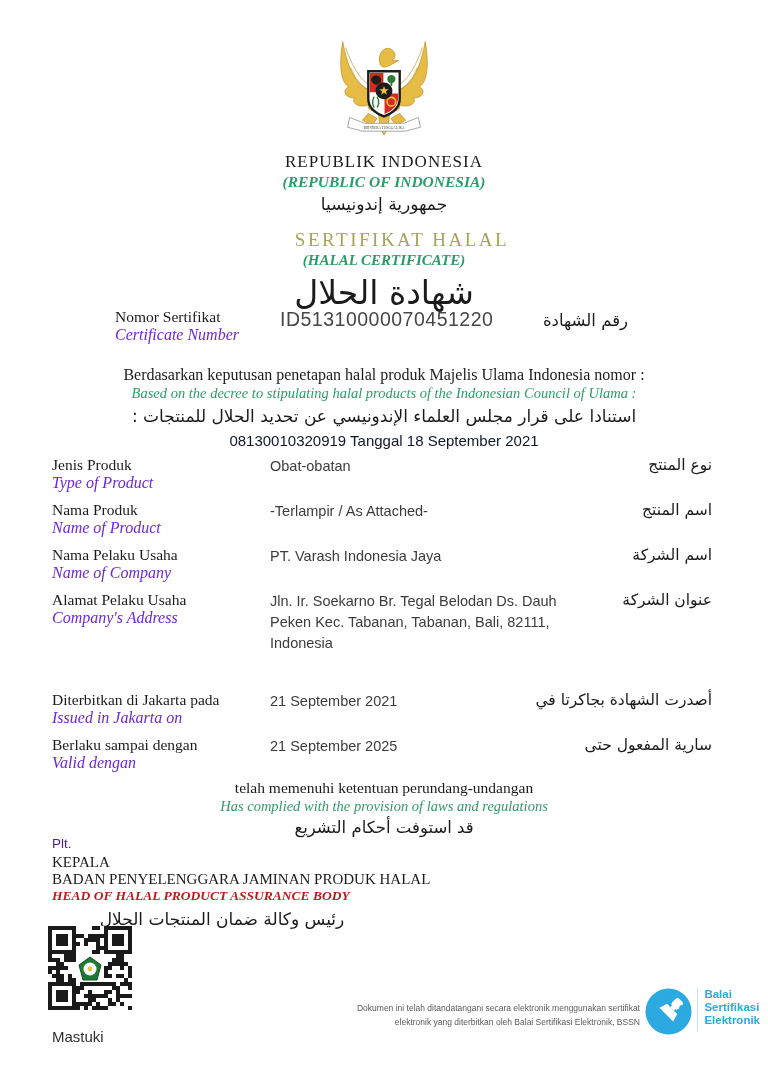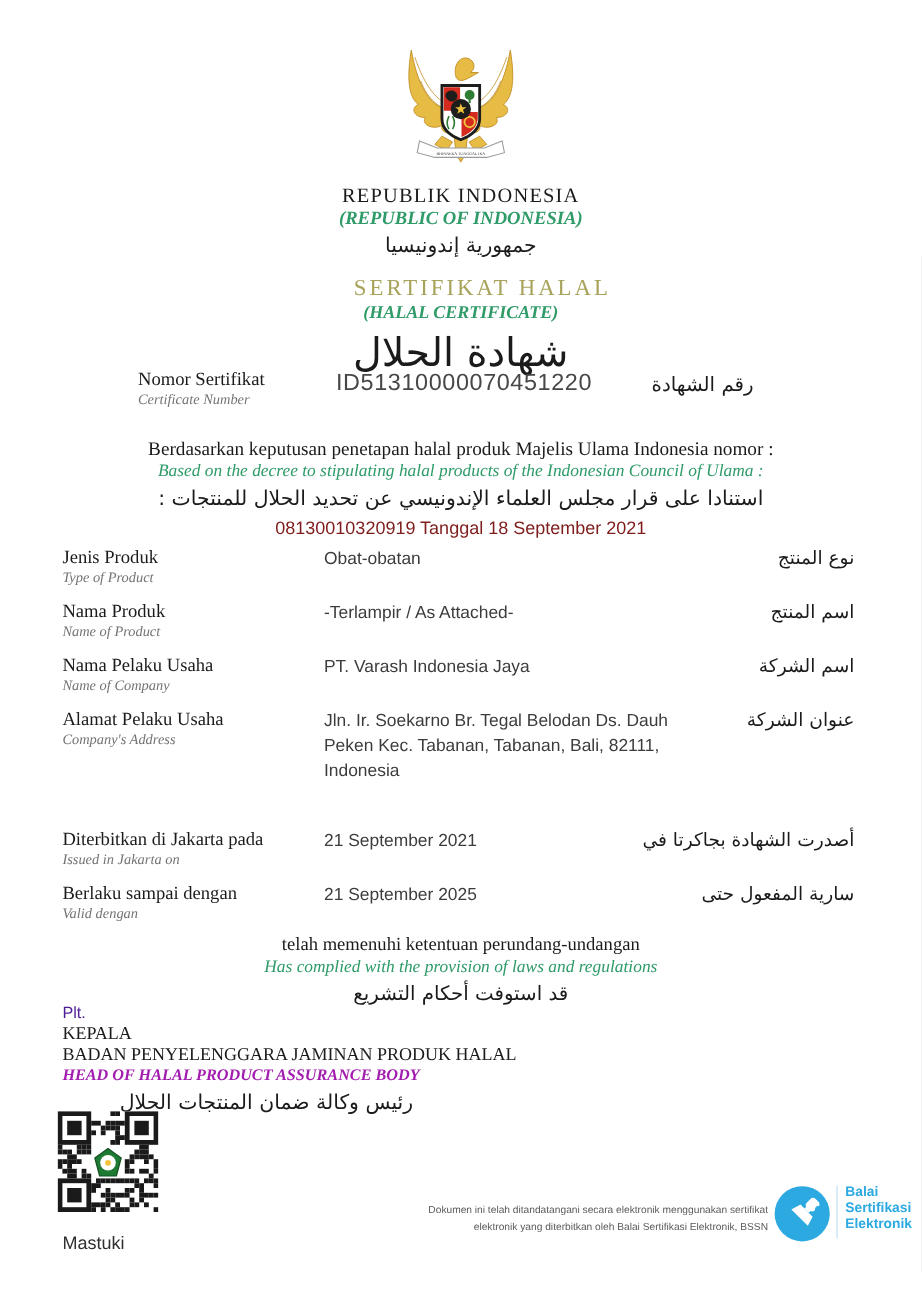--- a/index.html
+++ b/index.html
@@ -12,45 +12,45 @@
   .t-republik{font-size:17px;letter-spacing:1px;margin-top:8px;}
   .t-green{color:#2E9B68;font-style:italic;font-weight:bold;font-size:15.5px;margin-top:1px;}
   .t-ar{font-family:"DejaVu Sans",sans-serif;font-size:17px;margin-top:3px;direction:rtl;}
   .t-sert{color:#A7A35B;font-size:19px;letter-spacing:2.5px;margin-top:15px;padding-left:36px;}
   .t-sert-en{color:#2E9B68;font-style:italic;font-weight:bold;font-size:15px;margin-top:1px;}
   .t-ar-big{font-family:"DejaVu Sans",sans-serif;font-size:33px;margin-top:6px;direction:rtl;line-height:1.1;}
 
   .cn-row{position:absolute;top:308px;left:0;right:0;height:46px;}
   .cn-label{position:absolute;left:115px;top:0;}
   .lbl-id{font-size:15.5px;}
-  .lbl-en{color:#737373;font-style:italic;font-size:12px;margin-top:0px;}
+  .lbl-en{color:#6d28d9;font-style:italic;font-size:16px;margin-top:0px;}
   .cn-value{position:absolute;left:280px;top:0;font-family:"Liberation Sans",sans-serif;font-size:19.5px;color:#474747;letter-spacing:0.5px;}
   .cn-ar{position:absolute;right:140px;top:3px;font-family:"DejaVu Sans",sans-serif;font-size:16.5px;direction:rtl;}
 
   .decree{position:absolute;top:366px;left:0;right:0;text-align:center;}
   .decree-id{font-size:16px;}
   .decree-en{color:#2E9B68;font-style:italic;font-size:14.5px;margin-top:1px;}
   .decree-ar{font-family:"DejaVu Sans",sans-serif;font-size:17px;margin-top:4px;direction:rtl;text-align:center;}
-  .decree-num{font-family:"Liberation Sans",sans-serif;font-size:15px;color:#7f1d1d;margin-top:6px;}
+  .decree-num{font-family:"Liberation Sans",sans-serif;font-size:15px;color:#0f172a;margin-top:6px;}
 
   .frow{position:absolute;left:0;right:0;}
   .flabel{position:absolute;left:52px;width:215px;}
   .fvalue{position:absolute;left:270px;width:300px;font-family:"Liberation Sans",sans-serif;font-size:14.5px;color:#3c3c3c;line-height:1.45;}
   .far{position:absolute;right:56px;width:220px;text-align:right;font-family:"DejaVu Sans",sans-serif;font-size:15.5px;direction:rtl;}
 
   .compliance{position:absolute;top:779px;left:0;right:0;text-align:center;}
   .comp-id{font-size:15.5px;}
   .comp-en{color:#2E9B68;font-style:italic;font-size:14.5px;margin-top:1px;}
   .comp-ar{font-family:"DejaVu Sans",sans-serif;font-size:16.5px;margin-top:3px;direction:rtl;}
 
   .sig{position:absolute;top:836px;left:52px;width:420px;}
   .sig-plt{font-family:Liberation Sans, sans-serif;font-size:13.5px;color:#4c1d95;}
   .sig-l1{font-size:15px;margin-top:3px;}
   .sig-l2{font-size:15px;}
-  .sig-en{color:#a21caf;font-style:italic;font-weight:bold;font-size:13.5px;}
+  .sig-en{color:#b91c1c;font-style:italic;font-weight:bold;font-size:13.5px;}
   .sig-ar{font-family:"DejaVu Sans",sans-serif;font-size:17px;direction:rtl;text-align:center;width:340px;margin-top:5px;}
 
   .qr-wrap{position:absolute;top:926px;left:48px;width:84px;height:84px;}
   .qr-logo{position:absolute;top:30px;left:30px;width:24px;height:26px;}
   .sig-name{position:absolute;top:1028px;left:52px;font-family:"Liberation Sans",sans-serif;font-size:15px;color:#2f2f2f;}
 
   .disclaimer{position:absolute;top:1002px;right:128px;width:300px;text-align:right;
     font-family:"Liberation Sans",sans-serif;font-size:8.5px;color:#5a5a5a;line-height:1.6;}
 
   .bse{position:absolute;top:988px;right:8px;display:flex;align-items:flex-start;}

